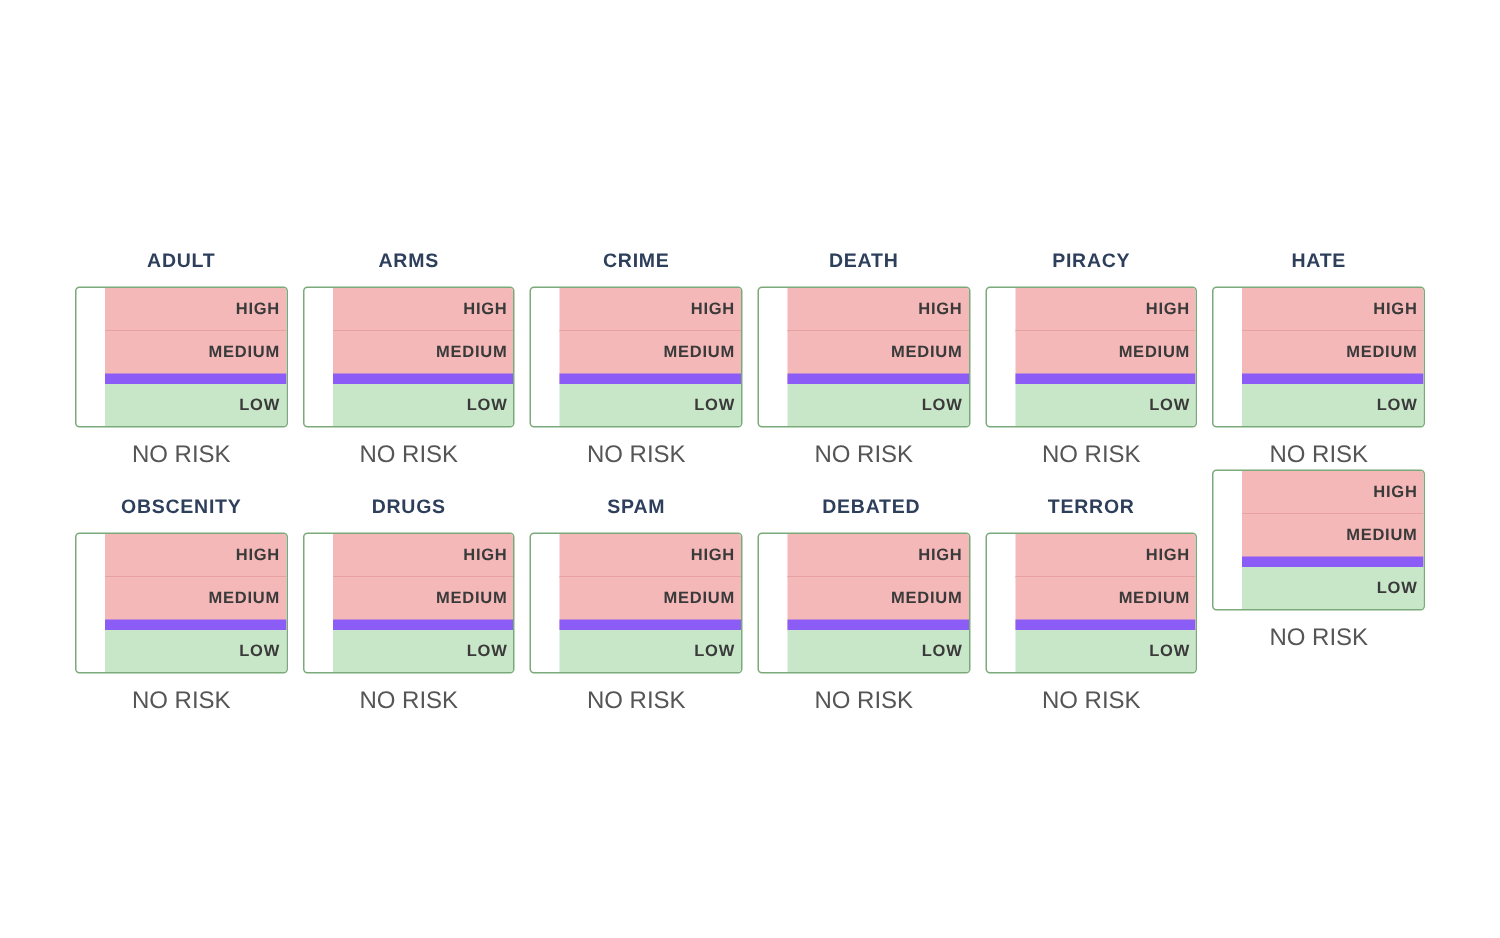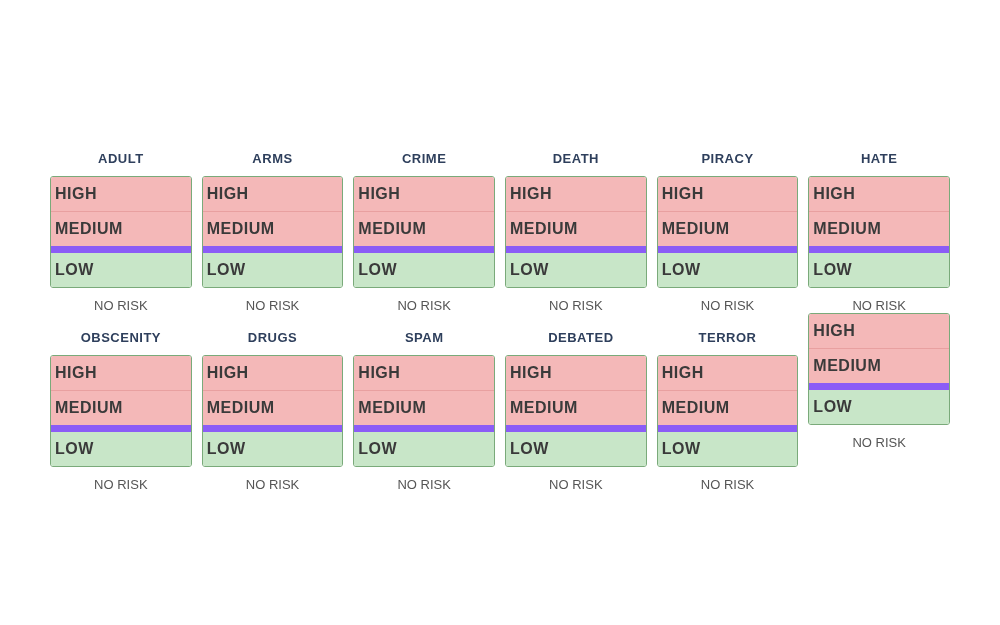--- a/index.html
+++ b/index.html
@@ -57,46 +57,47 @@
       border: 1.5px solid #7aaa7a;
       border-radius: 3px;
       width: 100%;
       display: flex;
       flex-direction: column;
       overflow: hidden;
     }
 
     .risk-level {
       padding: 8px 4px;
-      text-align: left;
-      font-size: 16px;
+      text-align: right;
+      font-size: 11px;
       font-weight: bold;
       letter-spacing: 0.5px;
       color: #3a3a3a;
+      margin-left: 19px;
     }
 
     .level-high {
       background-color: #f4b8b8;
       color: #3a3a3a;
       border-bottom: 1px solid #e8a0a0;
     }
 
     .level-medium {
       background-color: #f4b8b8;
       color: #3a3a3a;
       border-bottom: 7px solid #8b5cf6;
     }
 
     .level-low {
       background-color: #c8e6c8;
       color: #3a3a3a;
     }
 
     .no-risk-label {
-      font-size: 13px;
+      font-size: 16px;
       color: #555;
       text-align: center;
       margin-top: 4px;
     }
   </style>
 </head>
 <body>
 
 <div class="page-container">
 <div class="row">

